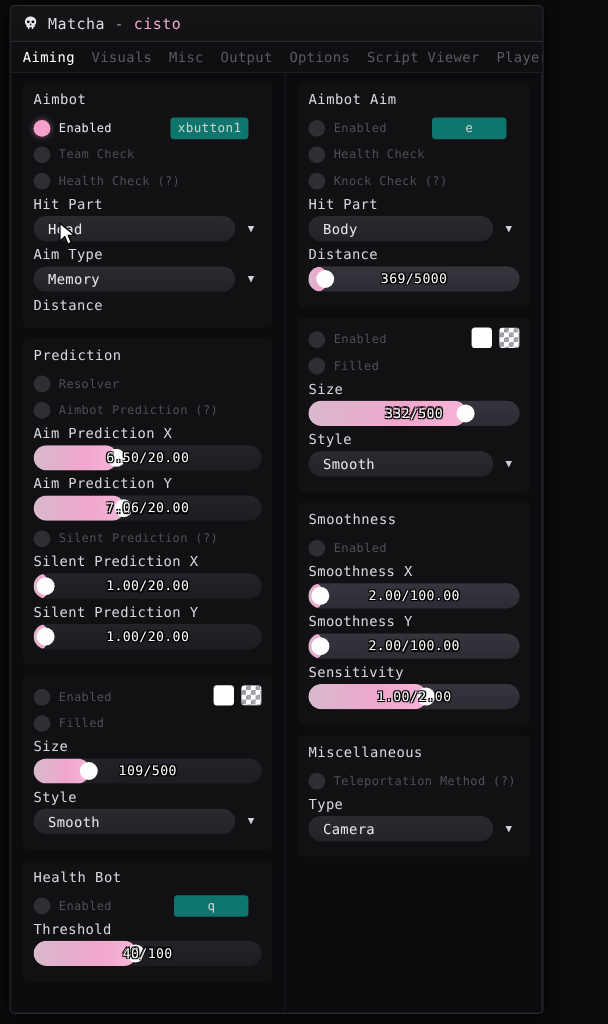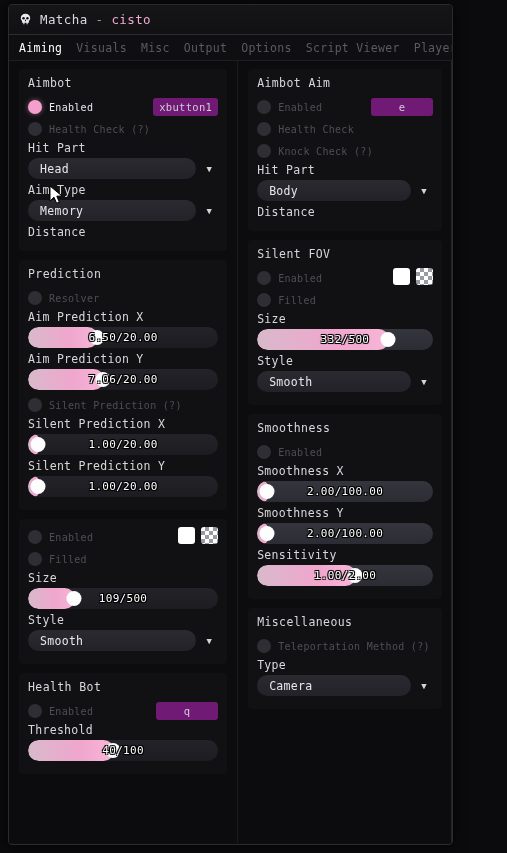--- a/index.html
+++ b/index.html
@@ -90,23 +90,23 @@
   }
   .toggle {
     width: 14px; height: 14px; border-radius: 50%;
     background: #2e2e34; flex: 0 0 auto;
   }
   .toggle.on { background: #f49fcc; box-shadow: 0 0 5px rgba(244,159,204,.5); }
   .toggle-label { font-size: 10px; letter-spacing: .3px; color: #4e4e56; }
   .row.enabled .toggle-label { color: #e8e8ee; }
   
   .keybind {
-    position: absolute; right: 0; top: 2px;
+    position: absolute; right: 11px; top: 2px;
     min-width: 62px; height: 18px;
-    background: #701a75; border-radius: 3px;
+    background: #0f766e; border-radius: 3px;
     display: flex; align-items: center; justify-content: center;
     font-size: 10.5px; color: #cfcfd6; letter-spacing: .3px;
     padding: 0 6px;
   }
   
   .swatches { position: absolute; right: 0; top: 1px; display: flex; gap: 6px; }
   .swatch { width: 17px; height: 17px; border-radius: 3px; }
   .swatch.white { background: #ffffff; }
   .swatch.alpha {
     background-color: #ffffff;
@@ -196,20 +196,24 @@
 
       <div class="group">
         <div class="group-title">Aimbot</div>
 
         <div class="row enabled">
           <span class="toggle on"></span>
           <span class="toggle-label">Enabled</span>
           <span class="keybind">xbutton1</span>
         </div>
 
+        <div class="row">
+          <span class="toggle"></span>
+          <span class="toggle-label">Team Check</span>
+        </div>
 
         <div class="row">
           <span class="toggle"></span>
           <span class="toggle-label">Health Check (?)</span>
         </div>
 
         <div class="label">Hit Part</div>
         <div class="dropdown">
           <div class="dd-box">Head</div>
           <div class="dd-arrow">▼</div>
@@ -223,20 +227,24 @@
 
         <div class="label">Distance</div>
       </div>
 
       <div class="group">
         <div class="group-title">Prediction</div>
 
         <div class="row">
           <span class="toggle"></span>
           <span class="toggle-label">Resolver</span>
+        </div>
+        <div class="row">
+          <span class="toggle"></span>
+          <span class="toggle-label">Aimbot Prediction (?)</span>
         </div>
 
         <div class="label">Aim Prediction X</div>
         <div class="slider">
           <div class="fill" style="width: 69.55px;"></div>
           <div class="knob" style="left: 68.55px;"></div>
           <div class="val">6.50/20.00</div>
         </div>
 
         <div class="label">Aim Prediction Y</div>
@@ -337,24 +345,28 @@
           <span class="toggle-label">Knock Check (?)</span>
         </div>
 
         <div class="label">Hit Part</div>
         <div class="dropdown">
           <div class="dd-box">Body</div>
           <div class="dd-arrow">▼</div>
         </div>
 
         <div class="label">Distance</div>
-      </div>
-
-      <div class="group">
-        <div class="group-title">Silent FOV</div>
+        <div class="slider light">
+          <div class="fill" style="width: 14.6124px;"></div>
+          <div class="knob" style="left: 13.6124px;"></div>
+          <div class="val">369/5000</div>
+        </div>
+      </div>
+
+      <div class="group">
 
         <div class="row">
           <span class="toggle"></span>
           <span class="toggle-label">Enabled</span>
           <span class="swatches">
             <span class="swatch white"></span>
             <span class="swatch alpha"></span>
           </span>
         </div>
         <div class="row">

